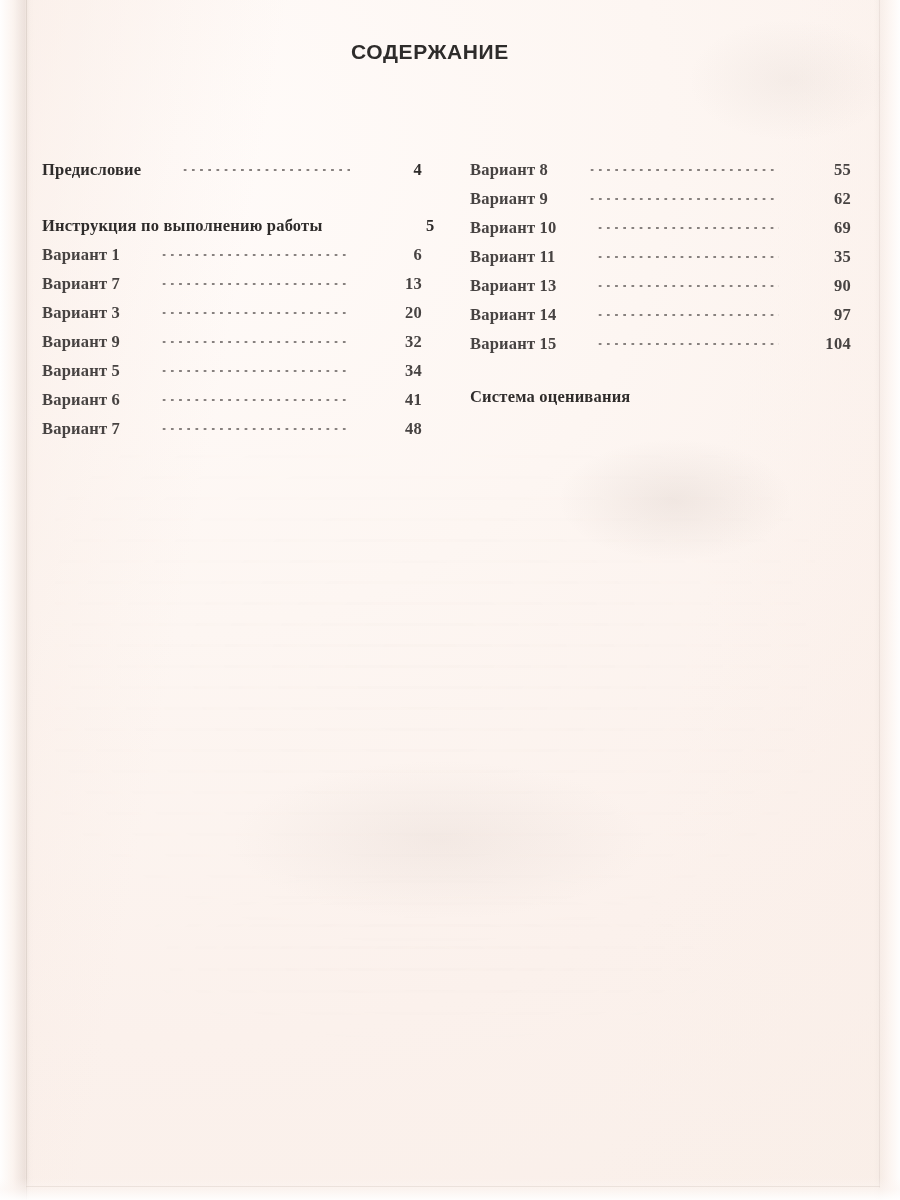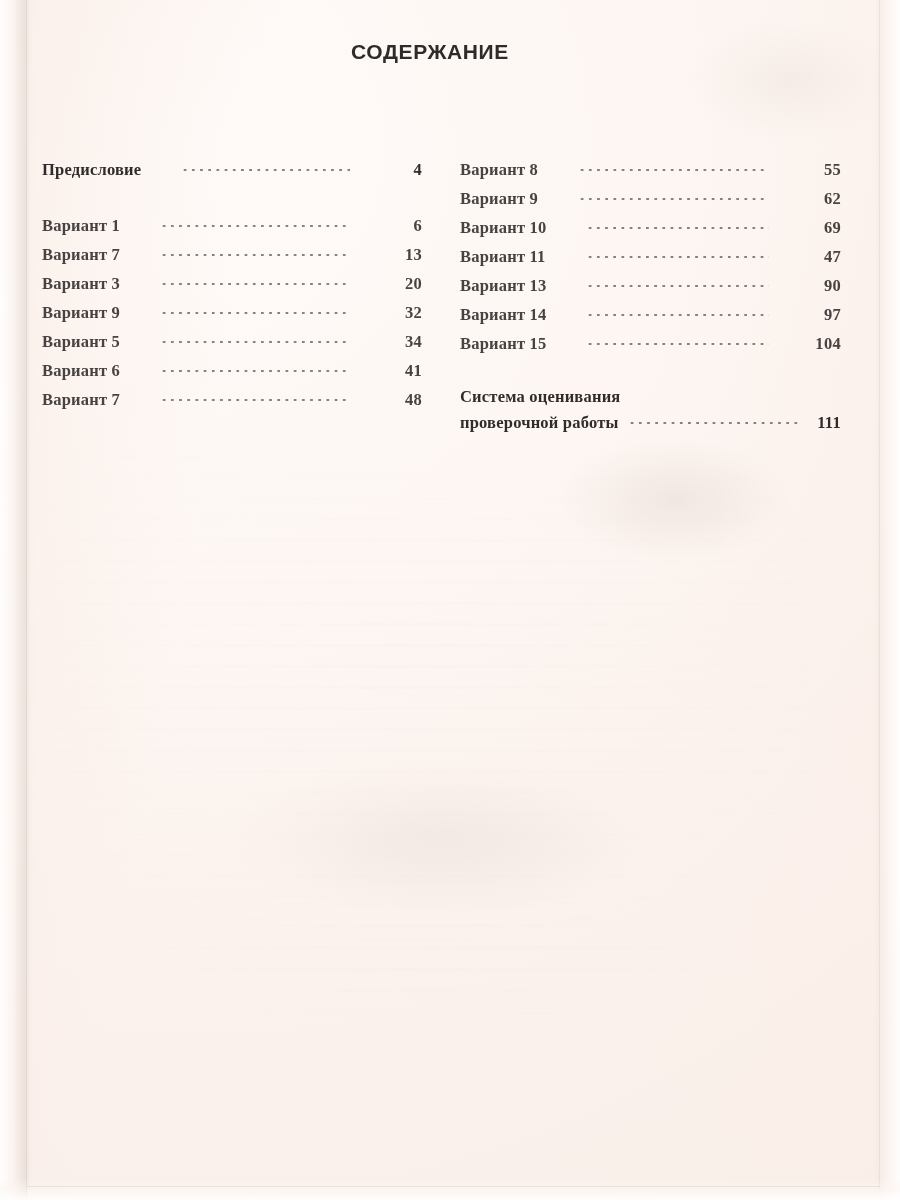--- a/index.html
+++ b/index.html
@@ -173,21 +173,21 @@
     font-size: 21px;
     letter-spacing: 0.6px;
     color: #2e2c2b;
   }
 
   .col {
     position: absolute;
     top: 160px;
   }
   .col-left  { left: 42px;  width: 380px; }
-  .col-right { left: 460px; width: 381px; }
+  .col-right { left: 470px; width: 381px; }
 
   .toc-row {
     display: flex;
     align-items: baseline;
     font-size: 16.5px;
     font-weight: bold;
     color: #474342;
     height: 29px;
     white-space: nowrap;
     gap: 31px;
@@ -262,20 +262,25 @@
   <div class="content">
 
     <div class="page-title">СОДЕРЖАНИЕ</div>
 
     <div class="col col-left" id="toc-left">
         <div class="toc-row strong gap-after">
           <span class="toc-label">Предисловие</span>
           <span class="toc-dots"></span>
           <span class="toc-page">4</span>
         </div>
+        <div class="toc-row strong">
+          <span class="toc-label">Инструкция по выполнению работы</span>
+          <span class="toc-dots"></span>
+          <span class="toc-page">5</span>
+        </div>
         <div class="toc-row">
           <span class="toc-label">Вариант 1</span>
           <span class="toc-dots"></span>
           <span class="toc-page">6</span>
         </div>
         <div class="toc-row">
           <span class="toc-label">Вариант 7</span>
           <span class="toc-dots"></span>
           <span class="toc-page">13</span>
         </div>
@@ -318,41 +323,36 @@
           <span class="toc-page">62</span>
         </div>
         <div class="toc-row">
           <span class="toc-label">Вариант 10</span>
           <span class="toc-dots"></span>
           <span class="toc-page">69</span>
         </div>
         <div class="toc-row">
           <span class="toc-label">Вариант 11</span>
           <span class="toc-dots"></span>
-          <span class="toc-page">47</span>
+          <span class="toc-page">35</span>
         </div>
         <div class="toc-row">
           <span class="toc-label">Вариант 13</span>
           <span class="toc-dots"></span>
           <span class="toc-page">90</span>
         </div>
         <div class="toc-row">
           <span class="toc-label">Вариант 14</span>
           <span class="toc-dots"></span>
           <span class="toc-page">97</span>
         </div>
         <div class="toc-row">
           <span class="toc-label">Вариант 15</span>
           <span class="toc-dots"></span>
           <span class="toc-page">104</span>
         </div>
         <div class="toc-row-multiline gap-before">
           <div class="line1">Система оценивания</div>
-          <div class="line2">
-            <span class="toc-label">проверочной работы</span>
-            <span class="toc-dots"></span>
-            <span class="toc-page">111</span>
-          </div>
         </div>
       </div>
 
   </div>
 </div>
 
 </body></html>

